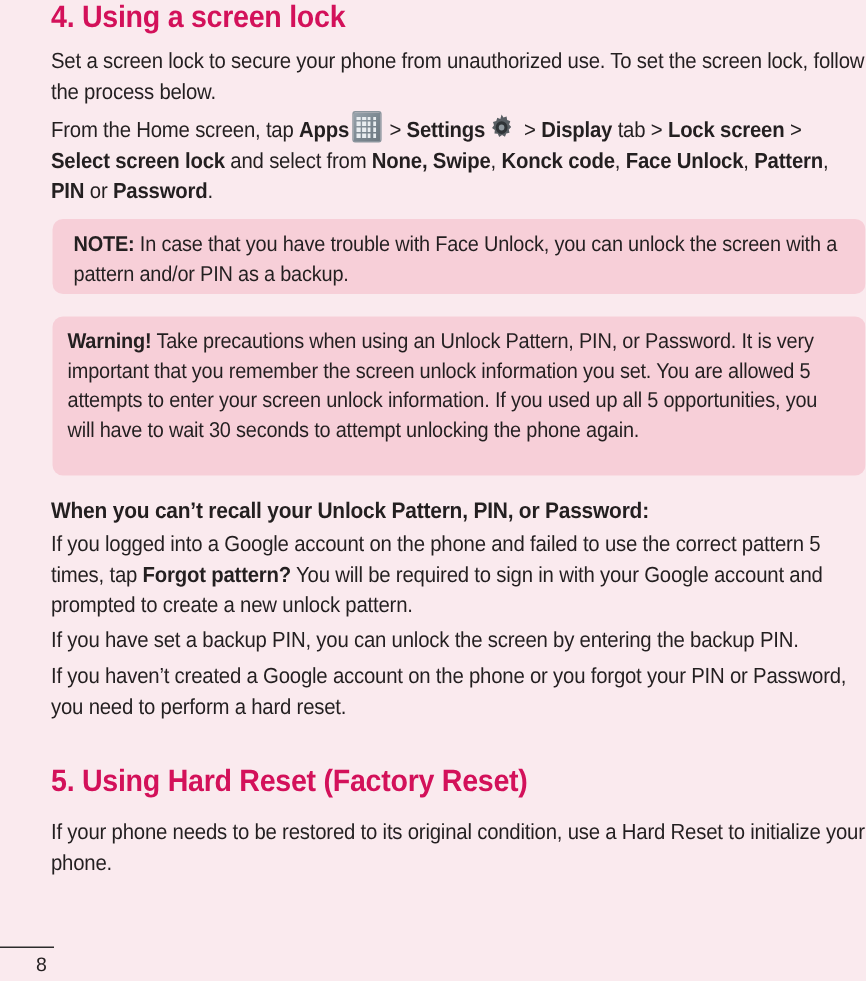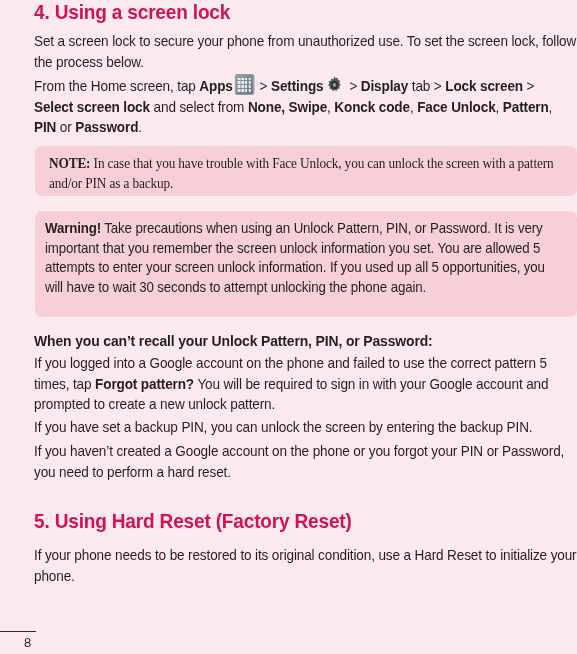--- a/index.html
+++ b/index.html
@@ -81,21 +81,21 @@
   }
   .callout .ctext {
     font-size: 14.3px;
     line-height: 19.5px;
     letter-spacing: -0.15px;
     color: #231f20;
     transform: scaleX(0.93);
     transform-origin: left top;
     width: 560px;
   }
-  #note-box    { top: 146px; height: 50px; font-family: Liberation Serif, serif; }
+  #note-box    { top: 146px; height: 50px; }
   #warning-box { top: 211px; height: 106px; padding-left: 10px; }
 
   
   .icon-inline {
     display: inline-block;
     vertical-align: -4px;
     margin: 0 2px;
   }
 
   .apps-icon {

